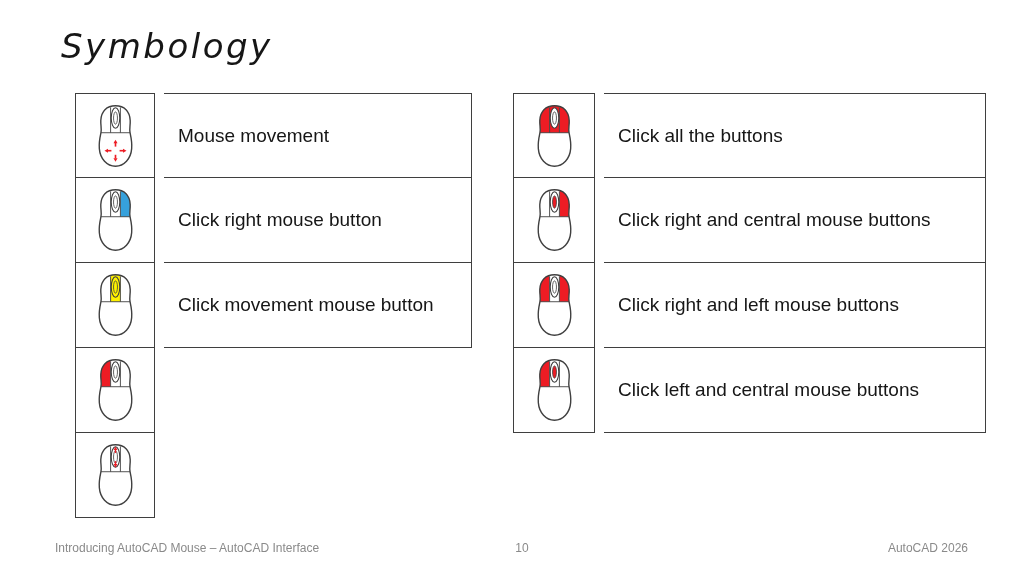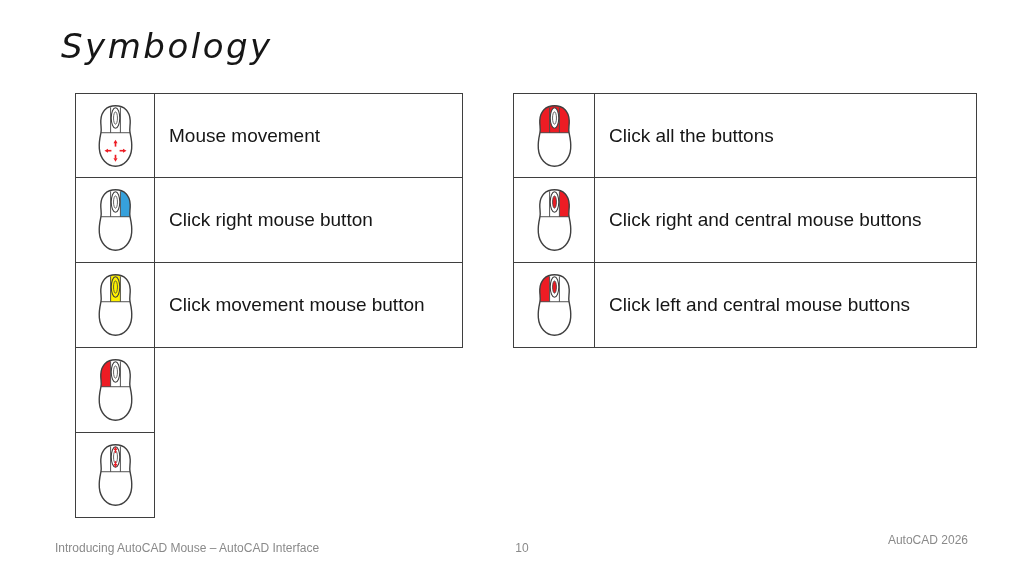--- a/index.html
+++ b/index.html
@@ -7,21 +7,21 @@
     width:1024px;height:576px;position:relative;overflow:hidden;
     background:#ffffff;font-family:"Liberation Sans",sans-serif;
   }
   .slide-title{
     position:absolute;left:61px;top:26px;
     font-family:"DejaVu Sans",sans-serif;
     font-style:italic;font-size:34px;letter-spacing:2.5px;
     color:#161616;
   }
   .symbol-table{position:absolute;border-collapse:collapse;}
-  .symbol-table .row{display:flex;height:85px;}
+  .symbol-table .row{display:flex;height:85px;gap:9px;}
   .symbol-table .icon-cell{
     border:1px solid #3f3f3f;display:flex;align-items:center;justify-content:center;
     box-sizing:border-box;
   }
   .symbol-table .text-cell{
     border:1px solid #3f3f3f;border-left:none;display:flex;align-items:center;
     box-sizing:border-box;padding-left:14px;font-size:19px;color:#161616;
   }
   .symbol-table .row + .row .icon-cell,
   .symbol-table .row + .row .text-cell{border-top:none;}
@@ -30,21 +30,21 @@
   #table-left .text-cell{width:308px;}
   #table-right{left:513px;top:93px;}
   #table-right .icon-cell{width:82px;}
   #table-right .text-cell{width:382px;}
   .footer{
     position:absolute;bottom:21px;left:0;width:100%;
     font-size:12px;color:#8a8a8a;
   }
   .footer .f-left{position:absolute;left:55px;bottom:0;}
   .footer .f-center{position:absolute;left:10px;width:100%;text-align:center;bottom:0;}
-  .footer .f-right{position:absolute;right:56px;bottom:8px;}
+  .footer .f-right{position:absolute;right:56px;bottom:0;}
 </style>
 </head>
 <body>
 
 <div class="slide-title">Symbology</div>
 
 <div id="table-left" class="symbol-table">
     <div class="row">
       <div class="icon-cell">
         <svg viewBox="0 0 60 78" width="49" height="66" xmlns="http://www.w3.org/2000/svg">
@@ -179,20 +179,38 @@
 
   </svg>
       </div>
       <div class="text-cell">Click right and central mouse buttons</div>
     </div>
     <div class="row">
       <div class="icon-cell">
         <svg viewBox="0 0 60 78" width="49" height="66" xmlns="http://www.w3.org/2000/svg">
     <path d="M30 2 C19 2 12.5 9 12 20 C11.7 25.5 13.2 30 12.2 35 C10.8 41.5 9.5 47 10.2 54.5 C11.2 67 19.5 76 30 76 C40.5 76 48.8 67 49.8 54.5 C50.5 47 49.2 41.5 47.8 35 C46.8 30 48.3 25.5 48 20 C47.5 9 41 2 30 2 Z" fill="#FFFFFF"></path>
     <path d="M30 2 C19 2 12.5 9 12 20 C11.7 25.5 13.2 30 12.2 35 L24 35 L24 4 C24 2.6 26 2 30 2 Z" fill="#ED1C24"></path>
+    <path d="M30 2 C41 2 47.5 9 48 20 C48.3 25.5 46.8 30 47.8 35 L36 35 L36 4 C36 2.6 34 2 30 2 Z" fill="#ED1C24"></path>
+    <path d="M24 4 C24 2.6 26 2 30 2 C34 2 36 2.6 36 4 L36 35 L24 35 Z" fill="#FFFFFF"></path>
+    <path d="M12.2 35 L47.8 35" stroke="#404040" stroke-width="1.1" fill="none"></path>
+    <path d="M24 4 L24 35" stroke="#404040" stroke-width="1.1" fill="none"></path>
+    <path d="M36 4 L36 35" stroke="#404040" stroke-width="1.1" fill="none"></path>
+    <ellipse cx="30" cy="17" rx="5.2" ry="12.5" fill="#FFFFFF" stroke="#404040" stroke-width="1.3"></ellipse>
+    <ellipse cx="30" cy="17" rx="2.4" ry="7.5" fill="#FFFFFF" stroke="#404040" stroke-width="1"></ellipse>
+    <path d="M30 2 C19 2 12.5 9 12 20 C11.7 25.5 13.2 30 12.2 35 C10.8 41.5 9.5 47 10.2 54.5 C11.2 67 19.5 76 30 76 C40.5 76 48.8 67 49.8 54.5 C50.5 47 49.2 41.5 47.8 35 C46.8 30 48.3 25.5 48 20 C47.5 9 41 2 30 2 Z" fill="none" stroke="#404040" stroke-width="1.7"></path>
+
+  </svg>
+      </div>
+      <div class="text-cell">Click right and left mouse buttons</div>
+    </div>
+    <div class="row">
+      <div class="icon-cell">
+        <svg viewBox="0 0 60 78" width="49" height="66" xmlns="http://www.w3.org/2000/svg">
+    <path d="M30 2 C19 2 12.5 9 12 20 C11.7 25.5 13.2 30 12.2 35 C10.8 41.5 9.5 47 10.2 54.5 C11.2 67 19.5 76 30 76 C40.5 76 48.8 67 49.8 54.5 C50.5 47 49.2 41.5 47.8 35 C46.8 30 48.3 25.5 48 20 C47.5 9 41 2 30 2 Z" fill="#FFFFFF"></path>
+    <path d="M30 2 C19 2 12.5 9 12 20 C11.7 25.5 13.2 30 12.2 35 L24 35 L24 4 C24 2.6 26 2 30 2 Z" fill="#ED1C24"></path>
     <path d="M30 2 C41 2 47.5 9 48 20 C48.3 25.5 46.8 30 47.8 35 L36 35 L36 4 C36 2.6 34 2 30 2 Z" fill="#FFFFFF"></path>
     <path d="M24 4 C24 2.6 26 2 30 2 C34 2 36 2.6 36 4 L36 35 L24 35 Z" fill="#FFFFFF"></path>
     <path d="M12.2 35 L47.8 35" stroke="#404040" stroke-width="1.1" fill="none"></path>
     <path d="M24 4 L24 35" stroke="#404040" stroke-width="1.1" fill="none"></path>
     <path d="M36 4 L36 35" stroke="#404040" stroke-width="1.1" fill="none"></path>
     <ellipse cx="30" cy="17" rx="5.2" ry="12.5" fill="#FFFFFF" stroke="#404040" stroke-width="1.3"></ellipse>
     <ellipse cx="30" cy="17" rx="2.4" ry="7.5" fill="#ED1C24" stroke="#404040" stroke-width="1"></ellipse>
     <path d="M30 2 C19 2 12.5 9 12 20 C11.7 25.5 13.2 30 12.2 35 C10.8 41.5 9.5 47 10.2 54.5 C11.2 67 19.5 76 30 76 C40.5 76 48.8 67 49.8 54.5 C50.5 47 49.2 41.5 47.8 35 C46.8 30 48.3 25.5 48 20 C47.5 9 41 2 30 2 Z" fill="none" stroke="#404040" stroke-width="1.7"></path>
 
   </svg>

